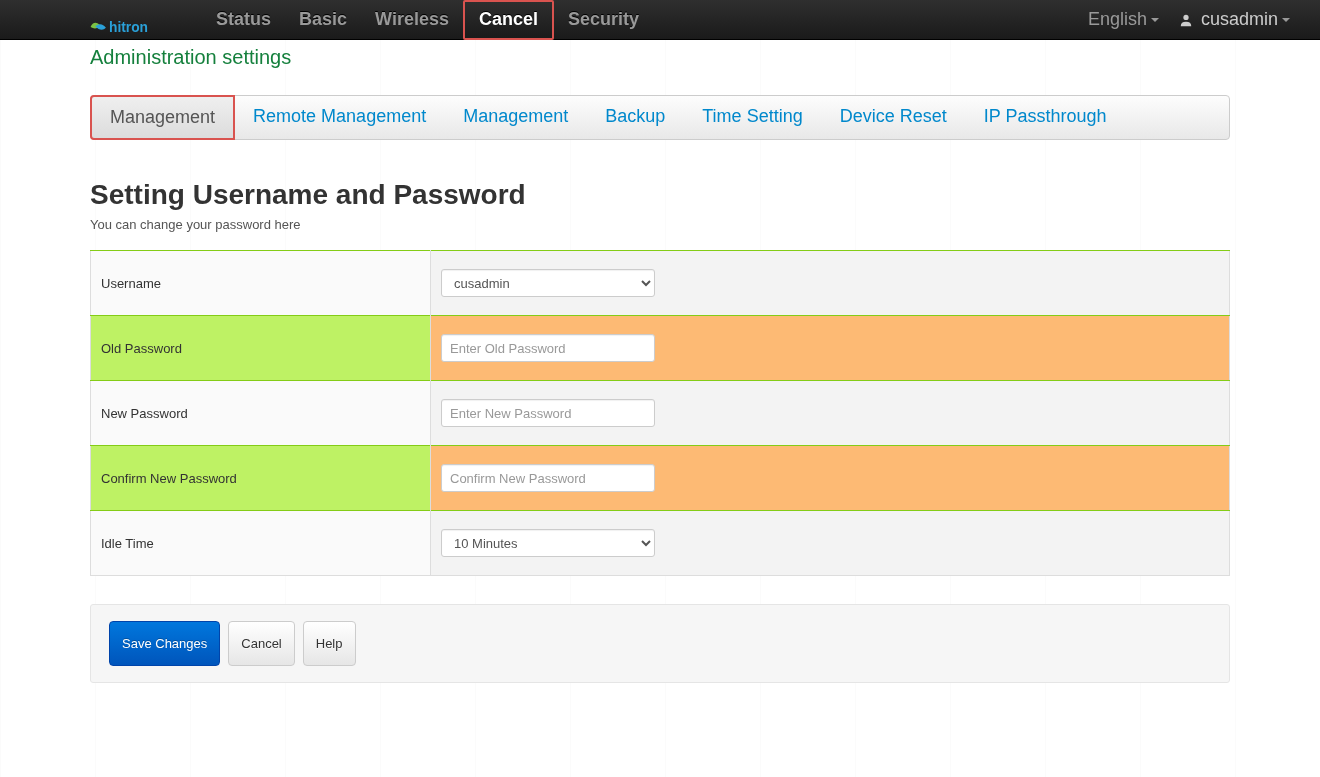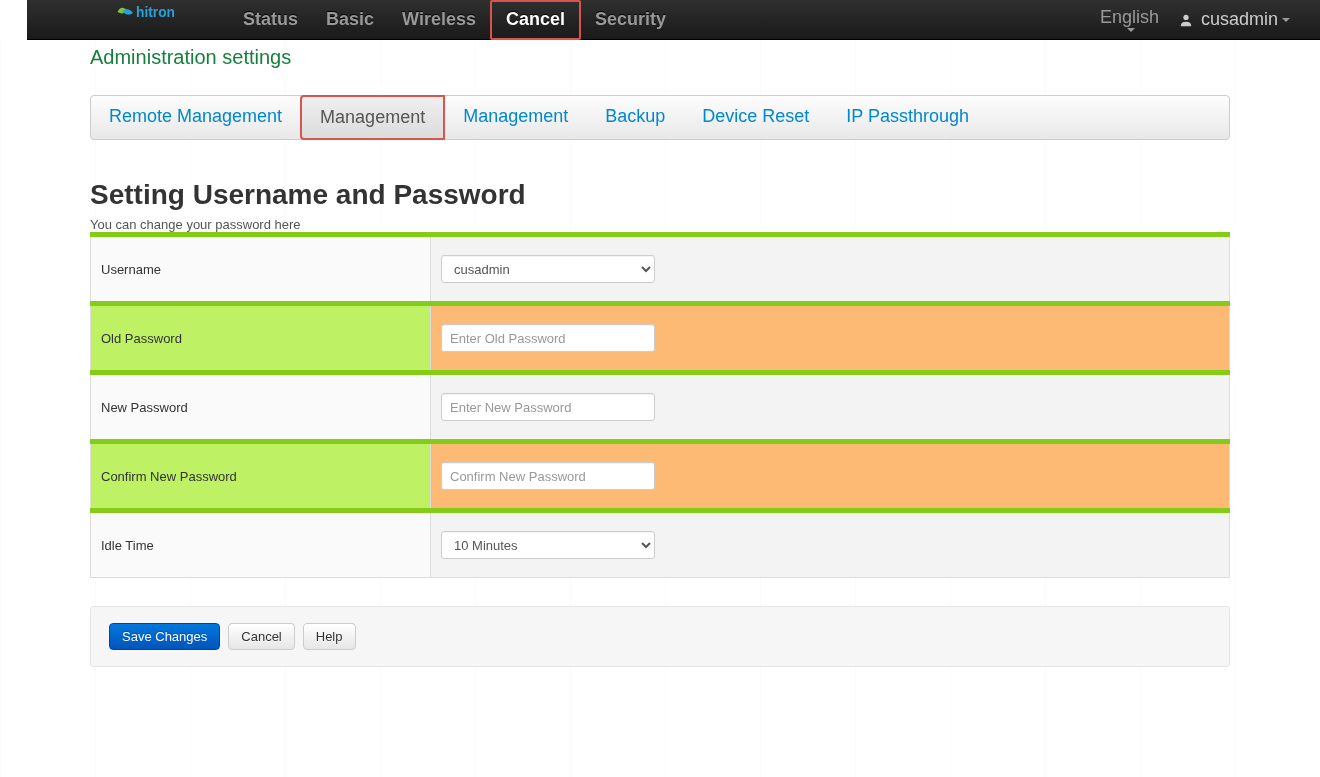--- a/index.html
+++ b/index.html
@@ -6,24 +6,23 @@
 body {
   font-family: "Helvetica Neue", Helvetica, Arial, sans-serif;
   font-size: 14px;
   color: #333;
   background: #fff;
 }
 .navbar {
   background: linear-gradient(to bottom, #2f2f2f, #1a1a1a);
   height: 40px;
   display: flex;
-  align-items: flex-start;
+  align-items: flex-end;
   padding: 0 20px 0 86px;
   border-bottom: 1px solid #000;
-  margin-left: 27px;
 }
 .logo {
   display: flex;
   align-items: center;
   margin-right: 24px;
 }
 .logo svg { width: 92px; height: 24px; }
 .nav-items { display: flex; align-items: center; height: 100%; }
 .nav-item {
   color: #999;
@@ -42,21 +41,20 @@
   border-radius: 2px;
 }
 .nav-right { margin-left: auto; display: flex; align-items: center; height: 100%; }
 .lang-sel {
   color: #999;
   font-size: 18px;
   padding: 0 10px;
   display: flex;
   align-items: center;
   cursor: pointer;
-  flex-direction: column;
 }
 .caret {
   display: inline-block;
   width: 0; height: 0;
   margin-left: 4px;
   border-left: 4px solid transparent;
   border-right: 4px solid transparent;
   border-top: 4px solid #999;
   vertical-align: middle;
 }
@@ -115,29 +113,30 @@
 
 .section-title {
   font-size: 28px;
   font-weight: bold;
   margin-top: 39px;
 }
 .section-desc {
   font-size: 13px;
   color: #555;
   margin-top: 6px;
+  margin-bottom: 18px;
 }
 
 .form-table {
   width: 100%;
   border-collapse: collapse;
   border: 1px solid #ddd;
   border-radius: 4px;
 }
-.form-table tr { border-top: 5px solid #84cc16; }
+.form-table tr { border-top: 1px solid #84cc16; }
 .form-table td {
   padding: 18px 10px;
   vertical-align: middle;
 }
 .form-table td.label-cell {
   width: 340px;
   background: #bef264;
   border-right: 1px solid #ddd;
   color: #333;
   font-size: 13px;
@@ -164,21 +163,21 @@
 .button-bar {
   margin-top: 28px;
   background: #f6f6f6;
   border: 1px solid #e5e5e5;
   border-radius: 3px;
   padding: 16px 18px;
   display: flex;
   gap: 8px;
 }
 .btn {
-  padding: 5px 12px;
+  padding: 14px 12px;
   font-size: 13px;
   border-radius: 4px;
   cursor: pointer;
   border: 1px solid #ccc;
   background: linear-gradient(to bottom, #fff, #e6e6e6);
   color: #333;
   text-shadow: 0 1px 0 rgba(255,255,255,0.7);
 }
 .btn-primary {
   background: linear-gradient(to bottom, #0077dd, #0055bb);
@@ -228,24 +227,25 @@
       <span>cusadmin</span>
       <span class="caret"></span>
     </div>
   </div>
 </div>
 
 <div class="container">
   <div class="page-subtitle">Administration settings</div>
 
   <div class="tabs">
+    <div class="tab active">Management</div>
     <div class="tab">Remote Management</div>
-    <div class="tab active">Management</div>
     <div class="tab">Management</div>
     <div class="tab">Backup</div>
+    <div class="tab">Time Setting</div>
     <div class="tab">Device Reset</div>
     <div class="tab">IP Passthrough</div>
   </div>
 
   <h2 class="section-title">Setting Username and Password</h2>
   <div class="section-desc">You can change your password here</div>
 
   <table class="form-table">
     <tbody>
         <tr>

